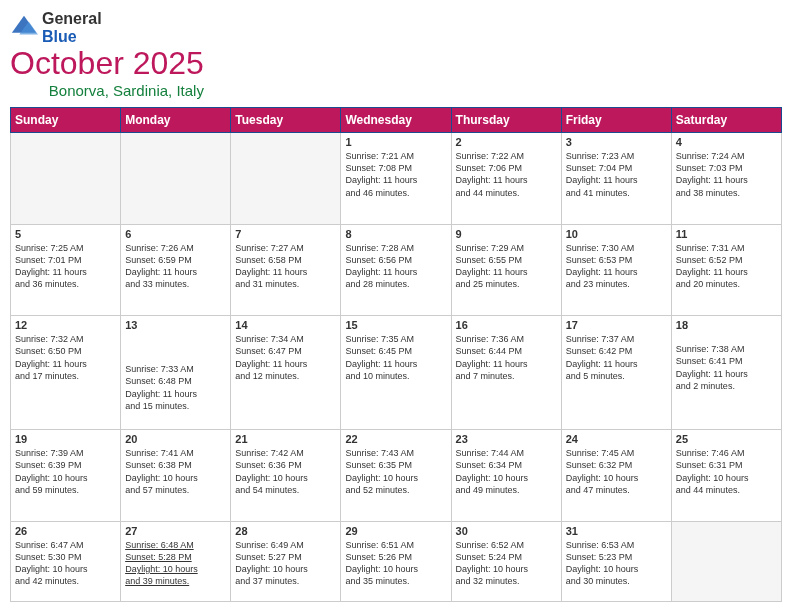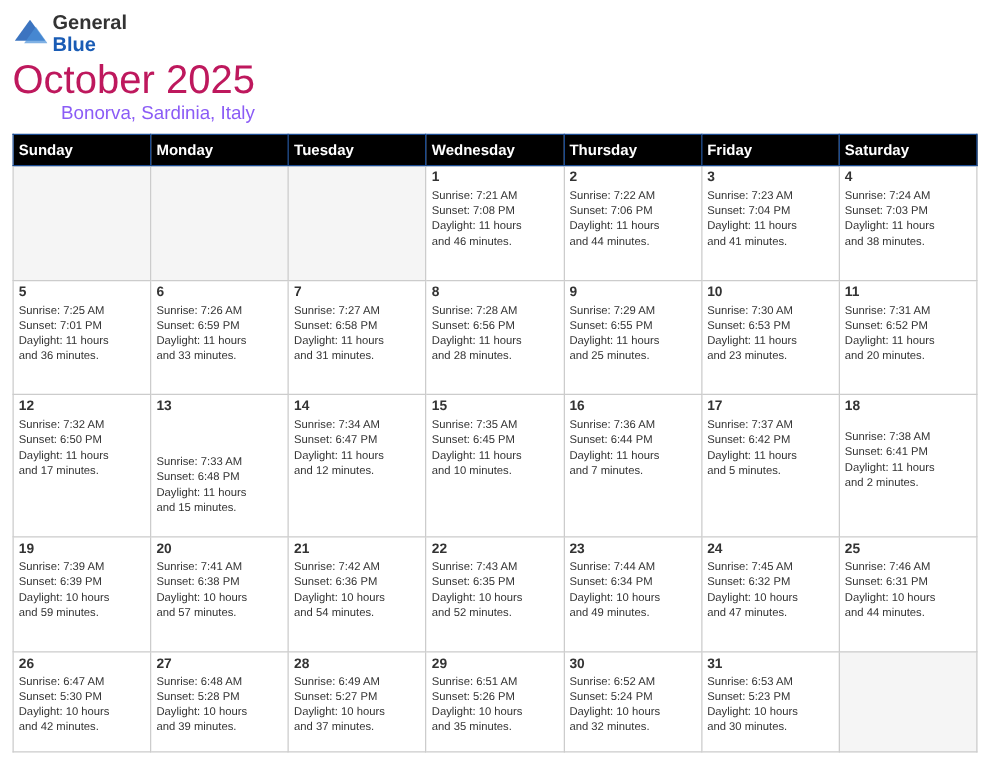--- a/index.html
+++ b/index.html
@@ -51,31 +51,31 @@
     .title-block {
       text-align: right;
     }
     .month-title {
       font-size: 32px;
       font-weight: normal;
       color: #be185d;
     }
     .location {
       font-size: 15px;
-      color: #8b5cf6;
+      color: #15803d;
     }
     .calendar {
       flex: 1;
       border: 1px solid #ccc;
       border-collapse: collapse;
       width: 100%;
       table-layout: fixed;
     }
     .calendar th {
-      background: #000000;
+      background: #be185d;
       color: #fff;
       font-size: 12px;
       font-weight: bold;
       padding: 5px 4px;
       text-align: left;
       border: 1px solid #1a4a90;
     }
     .calendar td {
       border: 1px solid #ccc;
       vertical-align: top;
@@ -325,21 +325,21 @@
         <tr class="last-row">
           <td>
             <div class="day-number">26</div>
             <div class="day-info" style="white-space: pre-line;">Sunrise: 6:47 AM
 Sunset: 5:30 PM
 Daylight: 10 hours
 and 42 minutes.</div>
           </td>
           <td>
             <div class="day-number">27</div>
-            <div class="day-info" style="white-space: pre-line;">Sunrise: 6:48 AM
+            <div class="day-info" style="white-space: pre-line; text-decoration: underline;">Sunrise: 6:48 AM
 Sunset: 5:28 PM
 Daylight: 10 hours
 and 39 minutes.</div>
           </td>
           <td>
             <div class="day-number">28</div>
             <div class="day-info" style="white-space: pre-line;">Sunrise: 6:49 AM
 Sunset: 5:27 PM
 Daylight: 10 hours
 and 37 minutes.</div>

